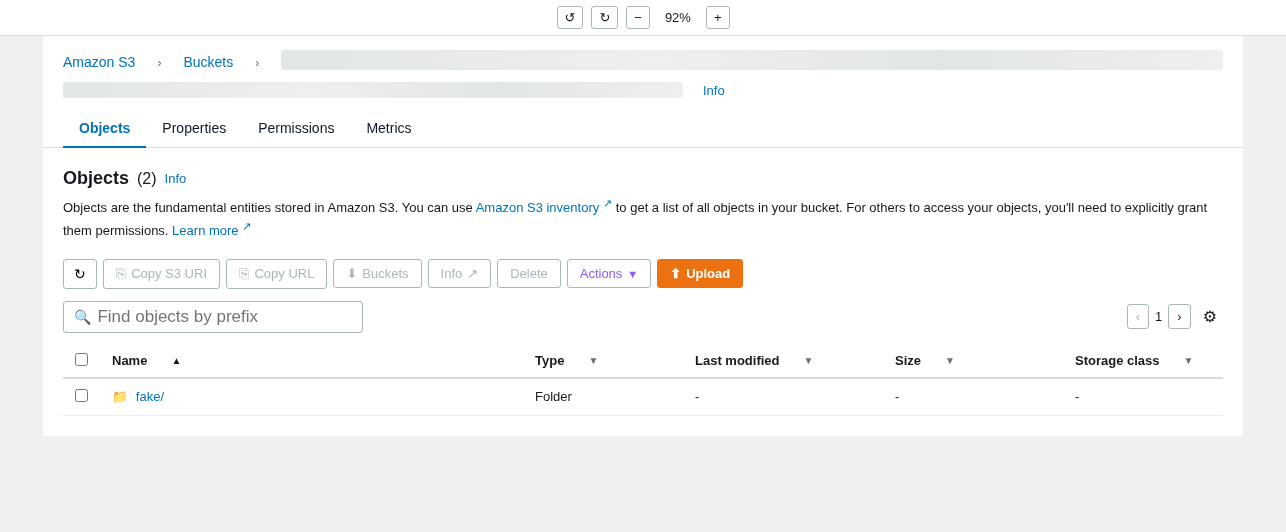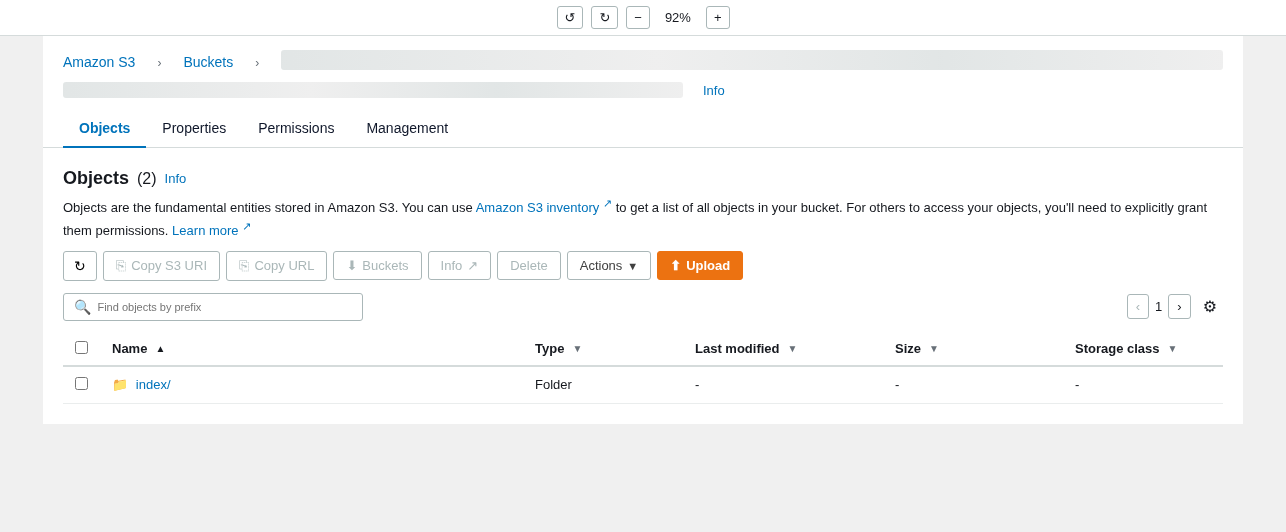--- a/index.html
+++ b/index.html
@@ -98,21 +98,21 @@
     }
     .info-badge {
       color: #0073bb;
       font-size: 13px;
       cursor: pointer;
       text-decoration: none;
     }
     .objects-desc {
       font-size: 13px;
       color: #16191f;
-      margin-bottom: 10px;
+      margin-bottom: 18px;
       line-height: 1.5;
     }
     .objects-desc a { color: #0073bb; text-decoration: none; }
     .ext-link-icon { font-size: 11px; vertical-align: super; }
 
     .action-bar {
       display: flex;
       align-items: center;
       gap: 6px;
       margin-bottom: 12px;
@@ -120,21 +120,21 @@
     }
     .action-btn {
       display: flex;
       align-items: center;
       gap: 5px;
       padding: 6px 12px;
       background: #fff;
       border: 1px solid #aab7b8;
       border-radius: 3px;
       font-size: 13px;
-      color: #404040;
+      color: #8b5cf6;
       cursor: pointer;
       white-space: nowrap;
     }
     .action-btn.disabled { color: #aab7b8; cursor: default; }
     .action-btn.primary {
       background: #ec7211;
       border-color: #ec7211;
       color: #fff;
       font-weight: 600;
     }
@@ -160,21 +160,21 @@
       border: 1px solid #aab7b8;
       border-radius: 3px;
       padding: 5px 10px;
       gap: 6px;
       background: #fff;
       width: 300px;
     }
     .search-box input {
       border: none;
       outline: none;
-      font-size: 11px;
+      font-size: 17px;
       color: #687078;
       width: 100%;
       background: transparent;
     }
     .search-icon { color: #687078; font-size: 14px; }
 
     .pagination-controls {
       display: flex;
       align-items: center;
       gap: 6px;
@@ -225,21 +225,21 @@
     .folder-icon { color: #687078; margin-right: 4px; font-size: 13px; }
     .file-link { color: #0073bb; text-decoration: none; }
     .col-type { width: 160px; }
     .col-modified { width: 200px; }
     .col-size { width: 180px; }
     .col-storage { width: 160px; }
 
     .th-inner {
       display: flex;
       align-items: center;
-      gap: 4px;
+      gap: 20px;
     }
   </style>
 </head>
 <body>
 
 <div class="top-toolbar">
   <button class="toolbar-btn">↺</button>
   <button class="toolbar-btn">↻</button>
   <button class="toolbar-btn">−</button>
   <span class="zoom-pct">92%</span>
@@ -258,21 +258,21 @@
 
   <div class="bucket-header-bar">
     <div class="bucket-header-blur" style="height:16px; max-width:620px;"></div>
     <a href="#" class="info-link">Info</a>
   </div>
 
   <div class="tabs-bar">
     <div class="tab active">Objects</div>
     <div class="tab">Properties</div>
     <div class="tab">Permissions</div>
-    <div class="tab">Management</div>
+    <div class="tab">Metrics</div>
   </div>
 
   <div class="main-panel">
 
     <div class="objects-header">
       <span class="objects-title">Objects</span>
       <span class="objects-count">(2)</span>
       <a href="#" class="info-badge">Info</a>
     </div>
 
@@ -359,27 +359,27 @@
           </th>
           <th class="col-storage">
             <div class="th-inner">
               <span>Storage class</span>
               <span class="sort-icon">▼</span>
             </div>
           </th>
         </tr>
       </thead>
       <tbody id="table-body">
-          <tr>
+      <tr>
     <td class="check-col">
       <input type="checkbox" style="">
     </td>
     <td>
       <span class="folder-icon">📁</span>
-      <a href="#" class="file-link">index/</a>
+      <a href="#" class="file-link">fake/</a>
     </td>
     <td class="col-type">Folder</td>
     <td class="col-modified">-</td>
     <td class="col-size">-</td>
     <td class="col-storage">-</td>
   </tr>
         </tbody>
     </table>
 
   </div>

